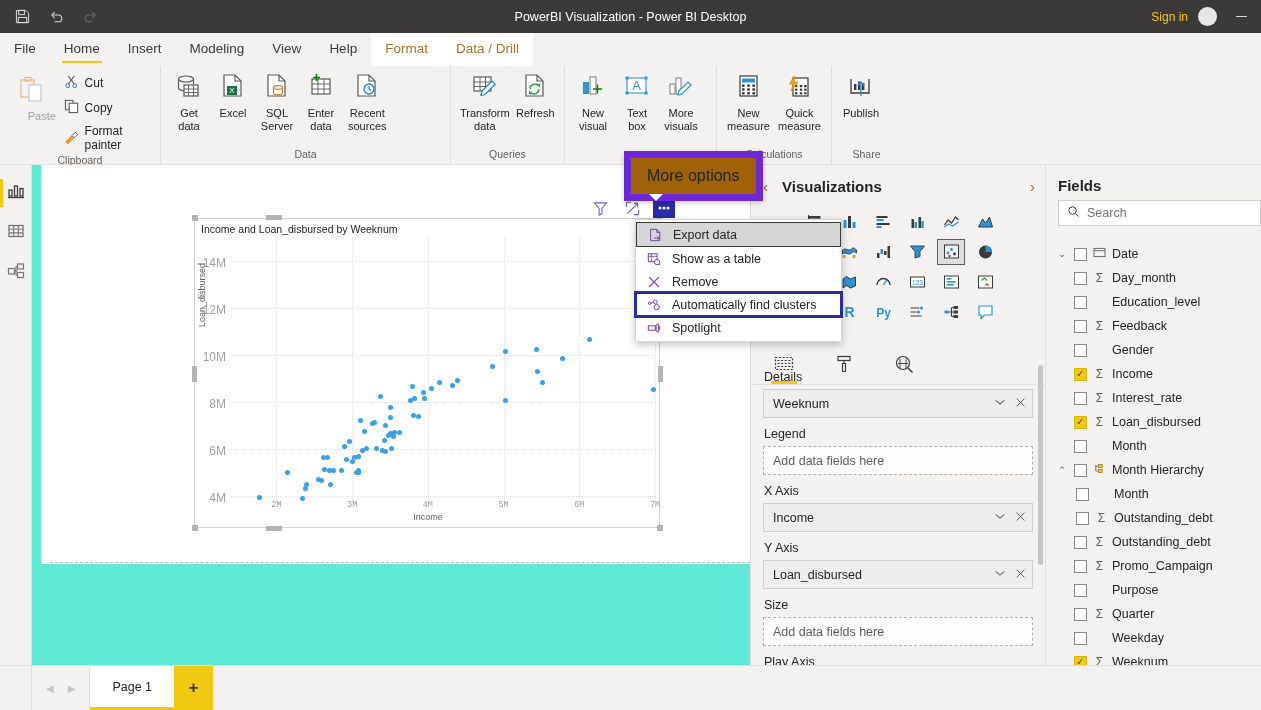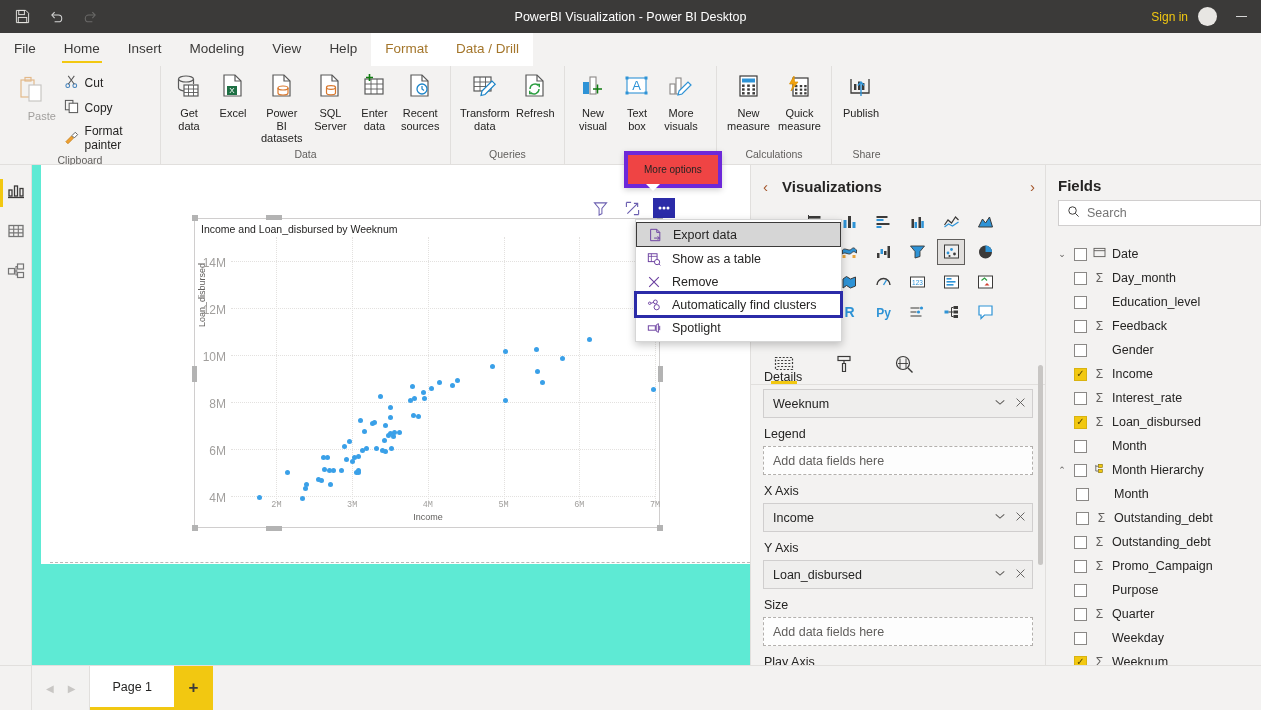--- a/index.html
+++ b/index.html
@@ -161,23 +161,23 @@
   .xtick {
     position: absolute; font-size: 8.5px; color: #a19f9d; text-align: center;
     width: 26px; top: 281px; font-family: Liberation Mono, monospace;
   }
   .gridline-h { position: absolute; left: 36px; right: 6px; border-top: 1px dotted #e3e1df; }
   .gridline-v { position: absolute; top: 18px; bottom: 26px; border-left: 1px dotted #e3e1df; }
   .dot { position: absolute; width: 5px; height: 5px; border-radius: 50%; background: #3aa0e8; }
 
   
   .tooltip {
-    position: absolute; left: 624px; top: 151px; background: #ef4444;
-    border: 4px solid #6d28d9; box-shadow: 0 2px 6px rgba(0,0,0,.18);
-    padding: 9px 16px; font-size: 10px; color: #252423; z-index: 40;
+    position: absolute; left: 624px; top: 151px; background: #a16207;
+    border: 7px solid #6d28d9; box-shadow: 0 2px 6px rgba(0,0,0,.18);
+    padding: 9px 16px; font-size: 16px; color: #252423; z-index: 40;
     white-space: nowrap;
   }
   .tooltip::after {
     content: ""; position: absolute; left: 18px; bottom: -7px;
     border-left: 7px solid transparent; border-right: 7px solid transparent;
     border-top: 7px solid #ffffff;
   }
   .ctxmenu {
     position: absolute; left: 635px; top: 219px; width: 207px;
     background: #fff; border: 1px solid #d6d6d6;
@@ -414,32 +414,20 @@
         <div class="rbtn">
           <div class="rbtn-ico">
             <svg width="26" height="30" viewBox="0 0 26 30">
                 <path d="M4 2h11l6 6v15H4z" fill="#fff" stroke="#5a5a5a" stroke-width="1.2"></path>
                 <path d="M15 2v6h6" fill="none" stroke="#5a5a5a" stroke-width="1.2"></path>
                 <rect x="7" y="13" width="10" height="9" fill="#1d7044"></rect>
                 <text x="12" y="20.3" font-size="8" fill="#fff" text-anchor="middle" font-family="Liberation Sans">X</text>
               </svg>
           </div>
           <div class="rbtn-lbl">Excel</div>
-        </div>
-        <div class="rbtn">
-          <div class="rbtn-ico">
-            <svg width="26" height="30" viewBox="0 0 26 30">
-                <path d="M4 2h11l6 6v15H4z" fill="#fff" stroke="#5a5a5a" stroke-width="1.2"></path>
-                <path d="M15 2v6h6" fill="none" stroke="#5a5a5a" stroke-width="1.2"></path>
-                <ellipse cx="14" cy="15" rx="5" ry="2" fill="none" stroke="#d9772b" stroke-width="1.2"></ellipse>
-                <path d="M9 15v5c0 1.1 2.2 2 5 2s5-.9 5-2v-5" fill="none" stroke="#d9772b" stroke-width="1.2"></path>
-              </svg>
-          </div>
-          <div class="rbtn-lbl">Power BI
-datasets</div>
         </div>
         <div class="rbtn">
           <div class="rbtn-ico">
             <svg width="26" height="30" viewBox="0 0 26 30">
                 <path d="M4 2h11l6 6v15H4z" fill="#fff" stroke="#5a5a5a" stroke-width="1.2"></path>
                 <path d="M15 2v6h6" fill="none" stroke="#5a5a5a" stroke-width="1.2"></path>
                 <ellipse cx="14" cy="14.5" rx="4.5" ry="1.8" fill="none" stroke="#d9772b" stroke-width="1.2"></ellipse>
                 <path d="M9.5 14.5v5.5c0 1 2 1.8 4.5 1.8s4.5-.8 4.5-1.8v-5.5" fill="none" stroke="#d9772b" stroke-width="1.2"></path>
               </svg>
           </div>

